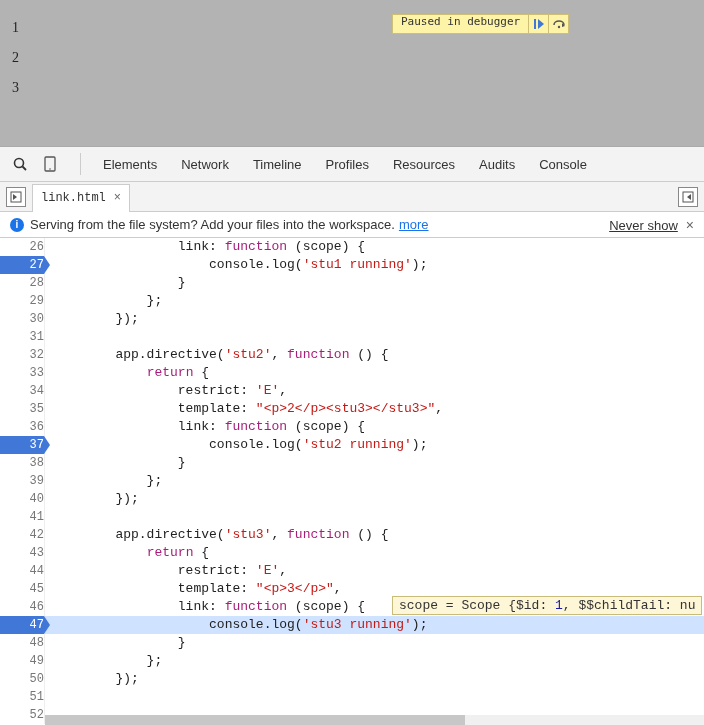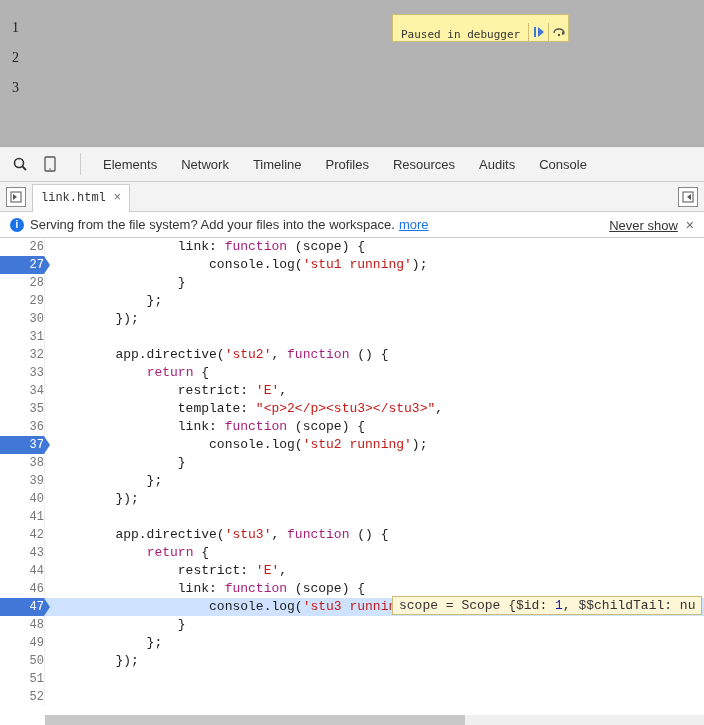--- a/index.html
+++ b/index.html
@@ -1,20 +1,20 @@
 <!DOCTYPE html>
 <html><head>
 <meta charset="utf-8">
 <style>
 * { margin: 0; padding: 0; box-sizing: border-box; }
 body { font-family: "Segoe UI", Arial, sans-serif; font-size: 12px; background: #fff; overflow: hidden; width: 704px; height: 725px; }
 
 .page-area { background: #b3b3b3; height: 146px; position: relative; padding: 20px 12px; }
 .page-num { font-family: "Times New Roman", serif; font-size: 14px; color: #222; margin-bottom: 14px; }
-.debugger-badge { position: absolute; top: 14px; left: 392px; display: flex; align-items: flex-end; background: #fef4a8; border: 1px solid #cdbf76; font-size: 11px; height: 28px; }
+.debugger-badge { position: absolute; top: 14px; left: 392px; display: flex; align-items: flex-start; background: #fef4a8; border: 1px solid #cdbf76; font-size: 11px; height: 20px; }
 .debugger-badge .txt { padding: 0 8px; color: #333; font-family: Consolas, monospace; }
 .debugger-badge .btn { width: 20px; height: 18px; display: flex; align-items: center; justify-content: center; border-left: 1px solid #cdbf76; background: #fef4a8; }
 .debugger-badge .btn svg { width: 14px; height: 14px; }
 
 .devtools-toolbar { height: 36px; border-top: 1px solid #aaa; border-bottom: 1px solid #ccc; display: flex; align-items: center; padding: 0 10px; background: #f3f3f3; }
 .toolbar-icon { width: 20px; margin-right: 10px; color: #555; display: flex; align-items: center; justify-content: center; }
 .toolbar-sep { width: 1px; height: 22px; background: #ccc; margin: 0 10px; }
 .tab-item { padding: 0 12px; height: 36px; display: flex; align-items: center; color: #333; font-size: 13px; cursor: pointer; text-align: center; }
 .tab-item.active { background: #dcdcdc; border-left: 1px solid #bbb; border-right: 1px solid #bbb; }
 
@@ -197,20 +197,24 @@
       </div>
       <div class="code-row">
         <div class="gutter">43</div>
         <div class="code"><span>            </span><span class="kw-purple">return</span><span> {</span></div>
       </div>
       <div class="code-row">
         <div class="gutter">44</div>
         <div class="code"><span>                restrict: </span><span class="str">'E'</span><span>,</span></div>
       </div>
       <div class="code-row">
+        <div class="gutter">45</div>
+        <div class="code"><span>                template: </span><span class="str">"&lt;p&gt;3&lt;/p&gt;"</span><span>,</span></div>
+      </div>
+      <div class="code-row">
         <div class="gutter">46</div>
         <div class="code"><span>                link: </span><span class="kw-purple">function</span><span> (scope) {</span></div>
       </div>
       <div class="code-row exec">
         <div class="gutter bp">47</div>
         <div class="code"><span>                    console.log(</span><span class="str">'stu3 running'</span><span>);</span></div>
       </div>
       <div class="code-row">
         <div class="gutter">48</div>
         <div class="code"><span>                }</span></div>

